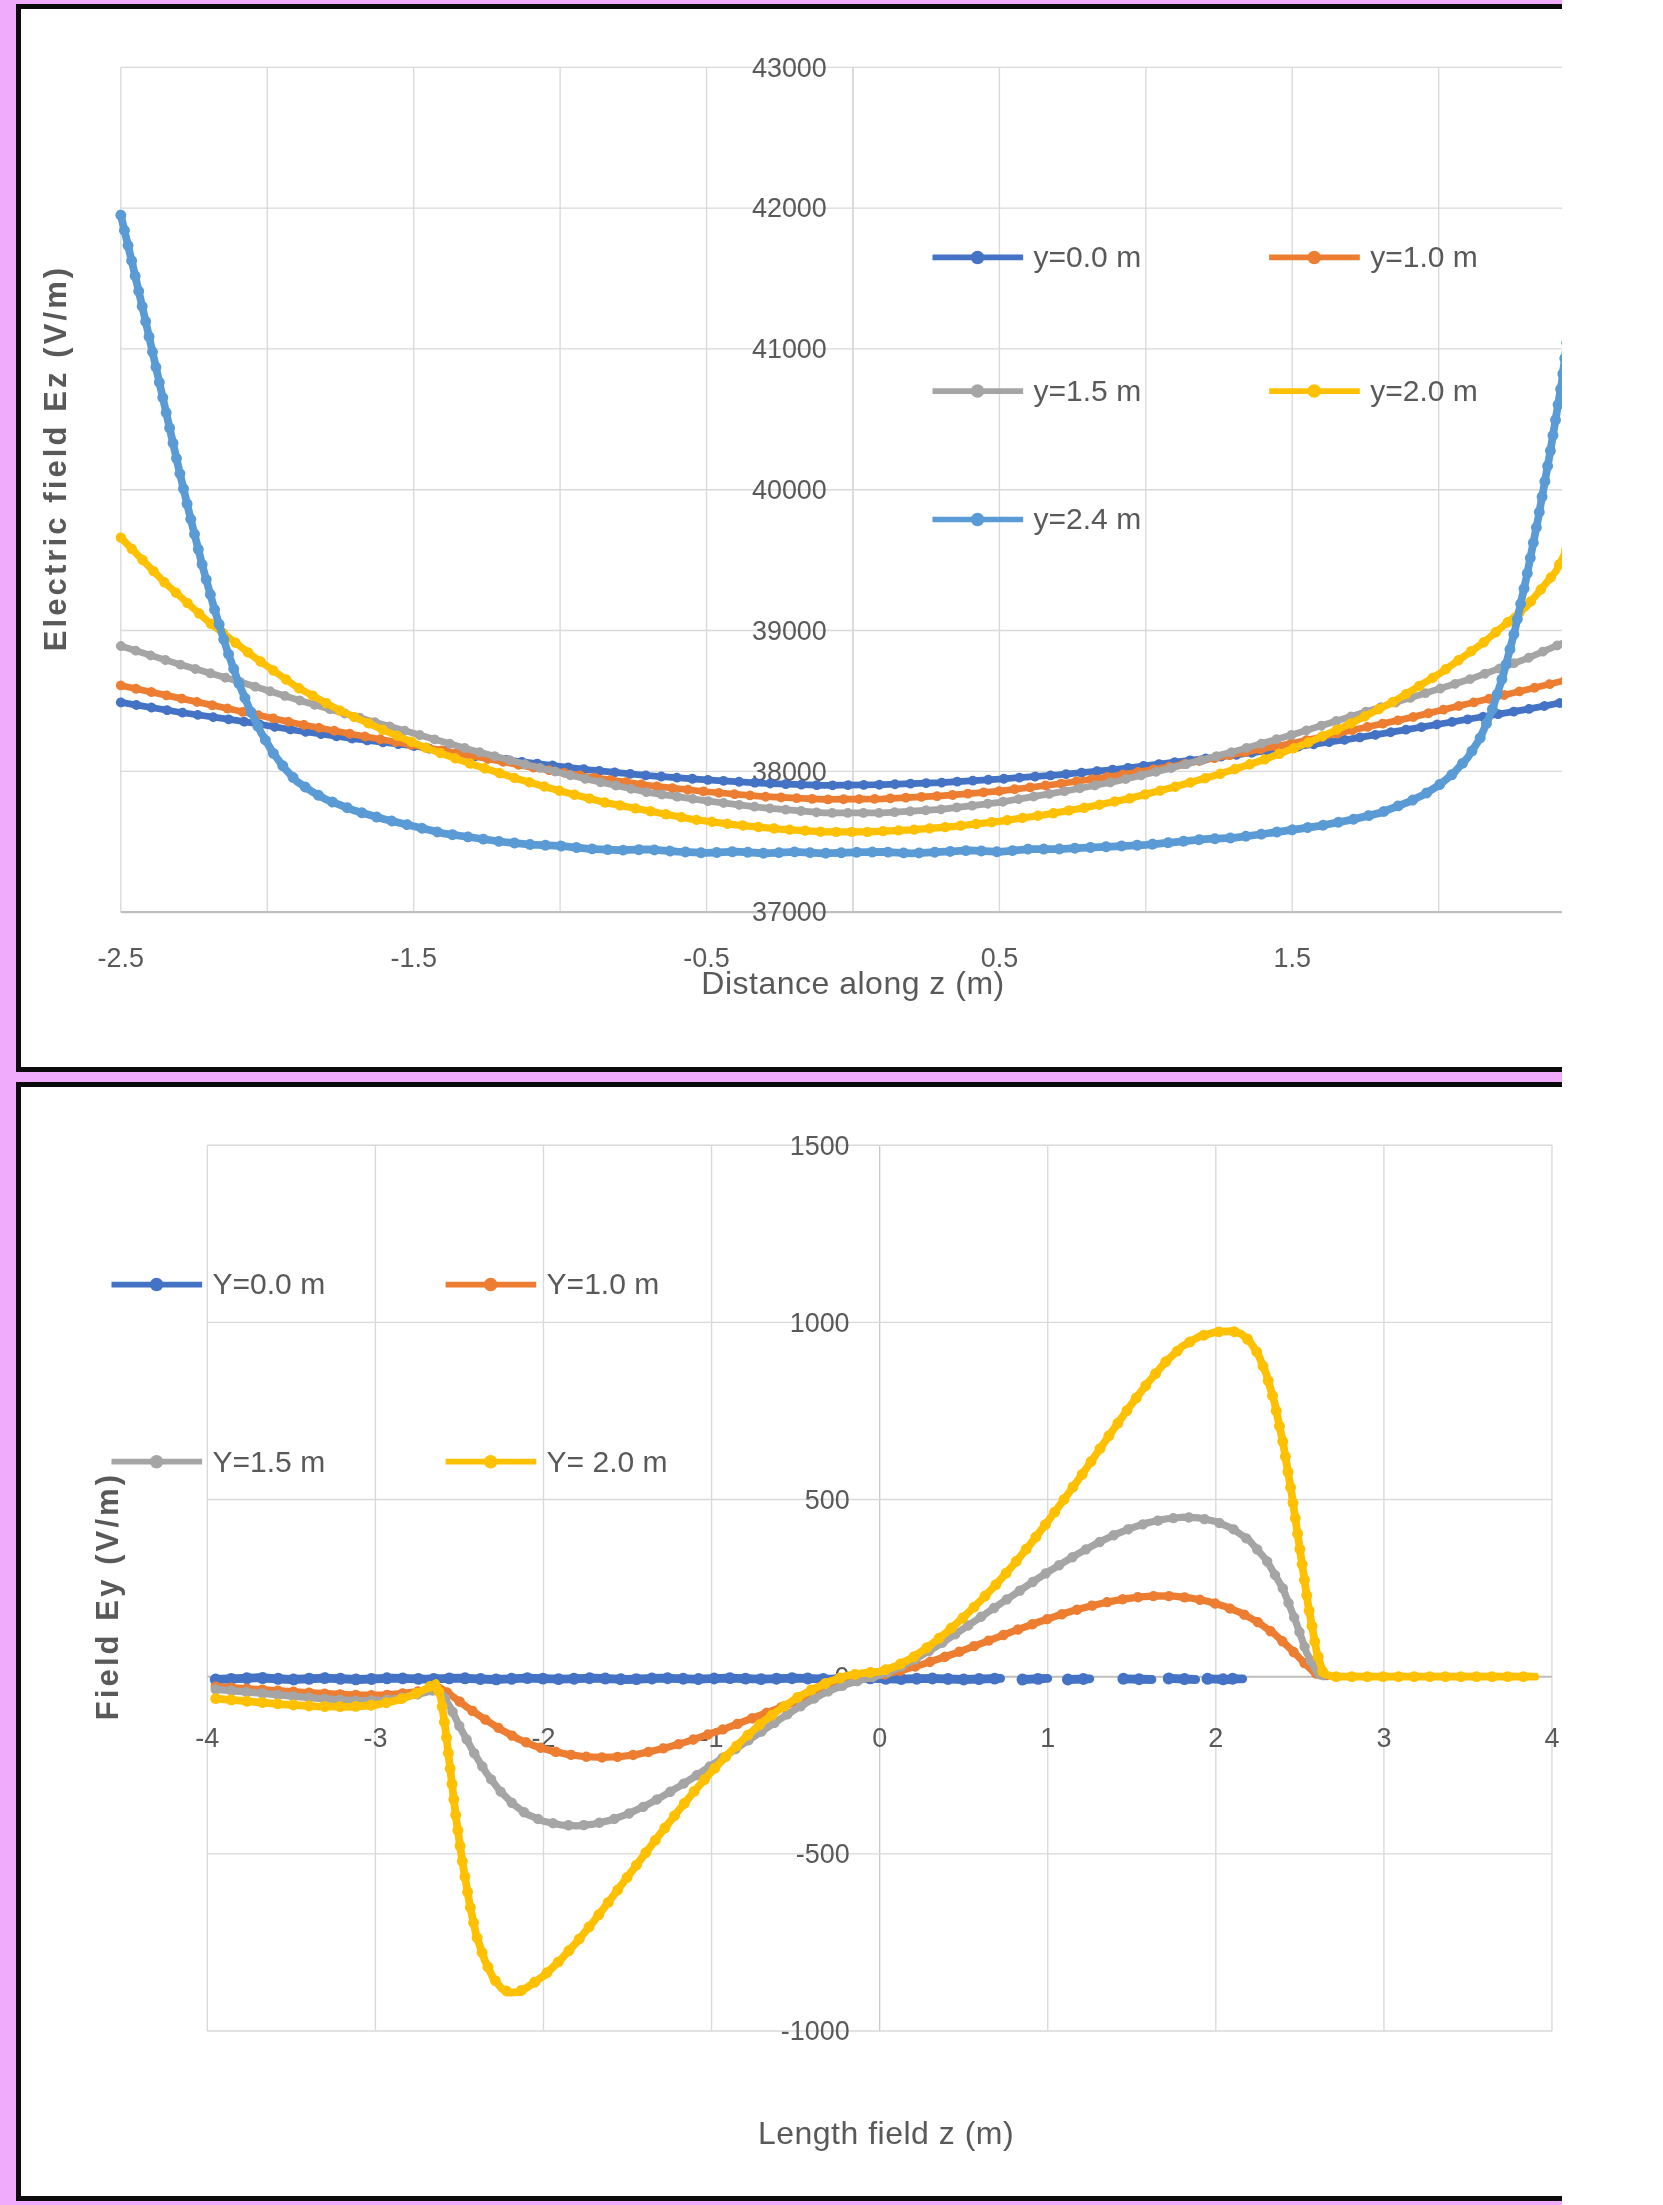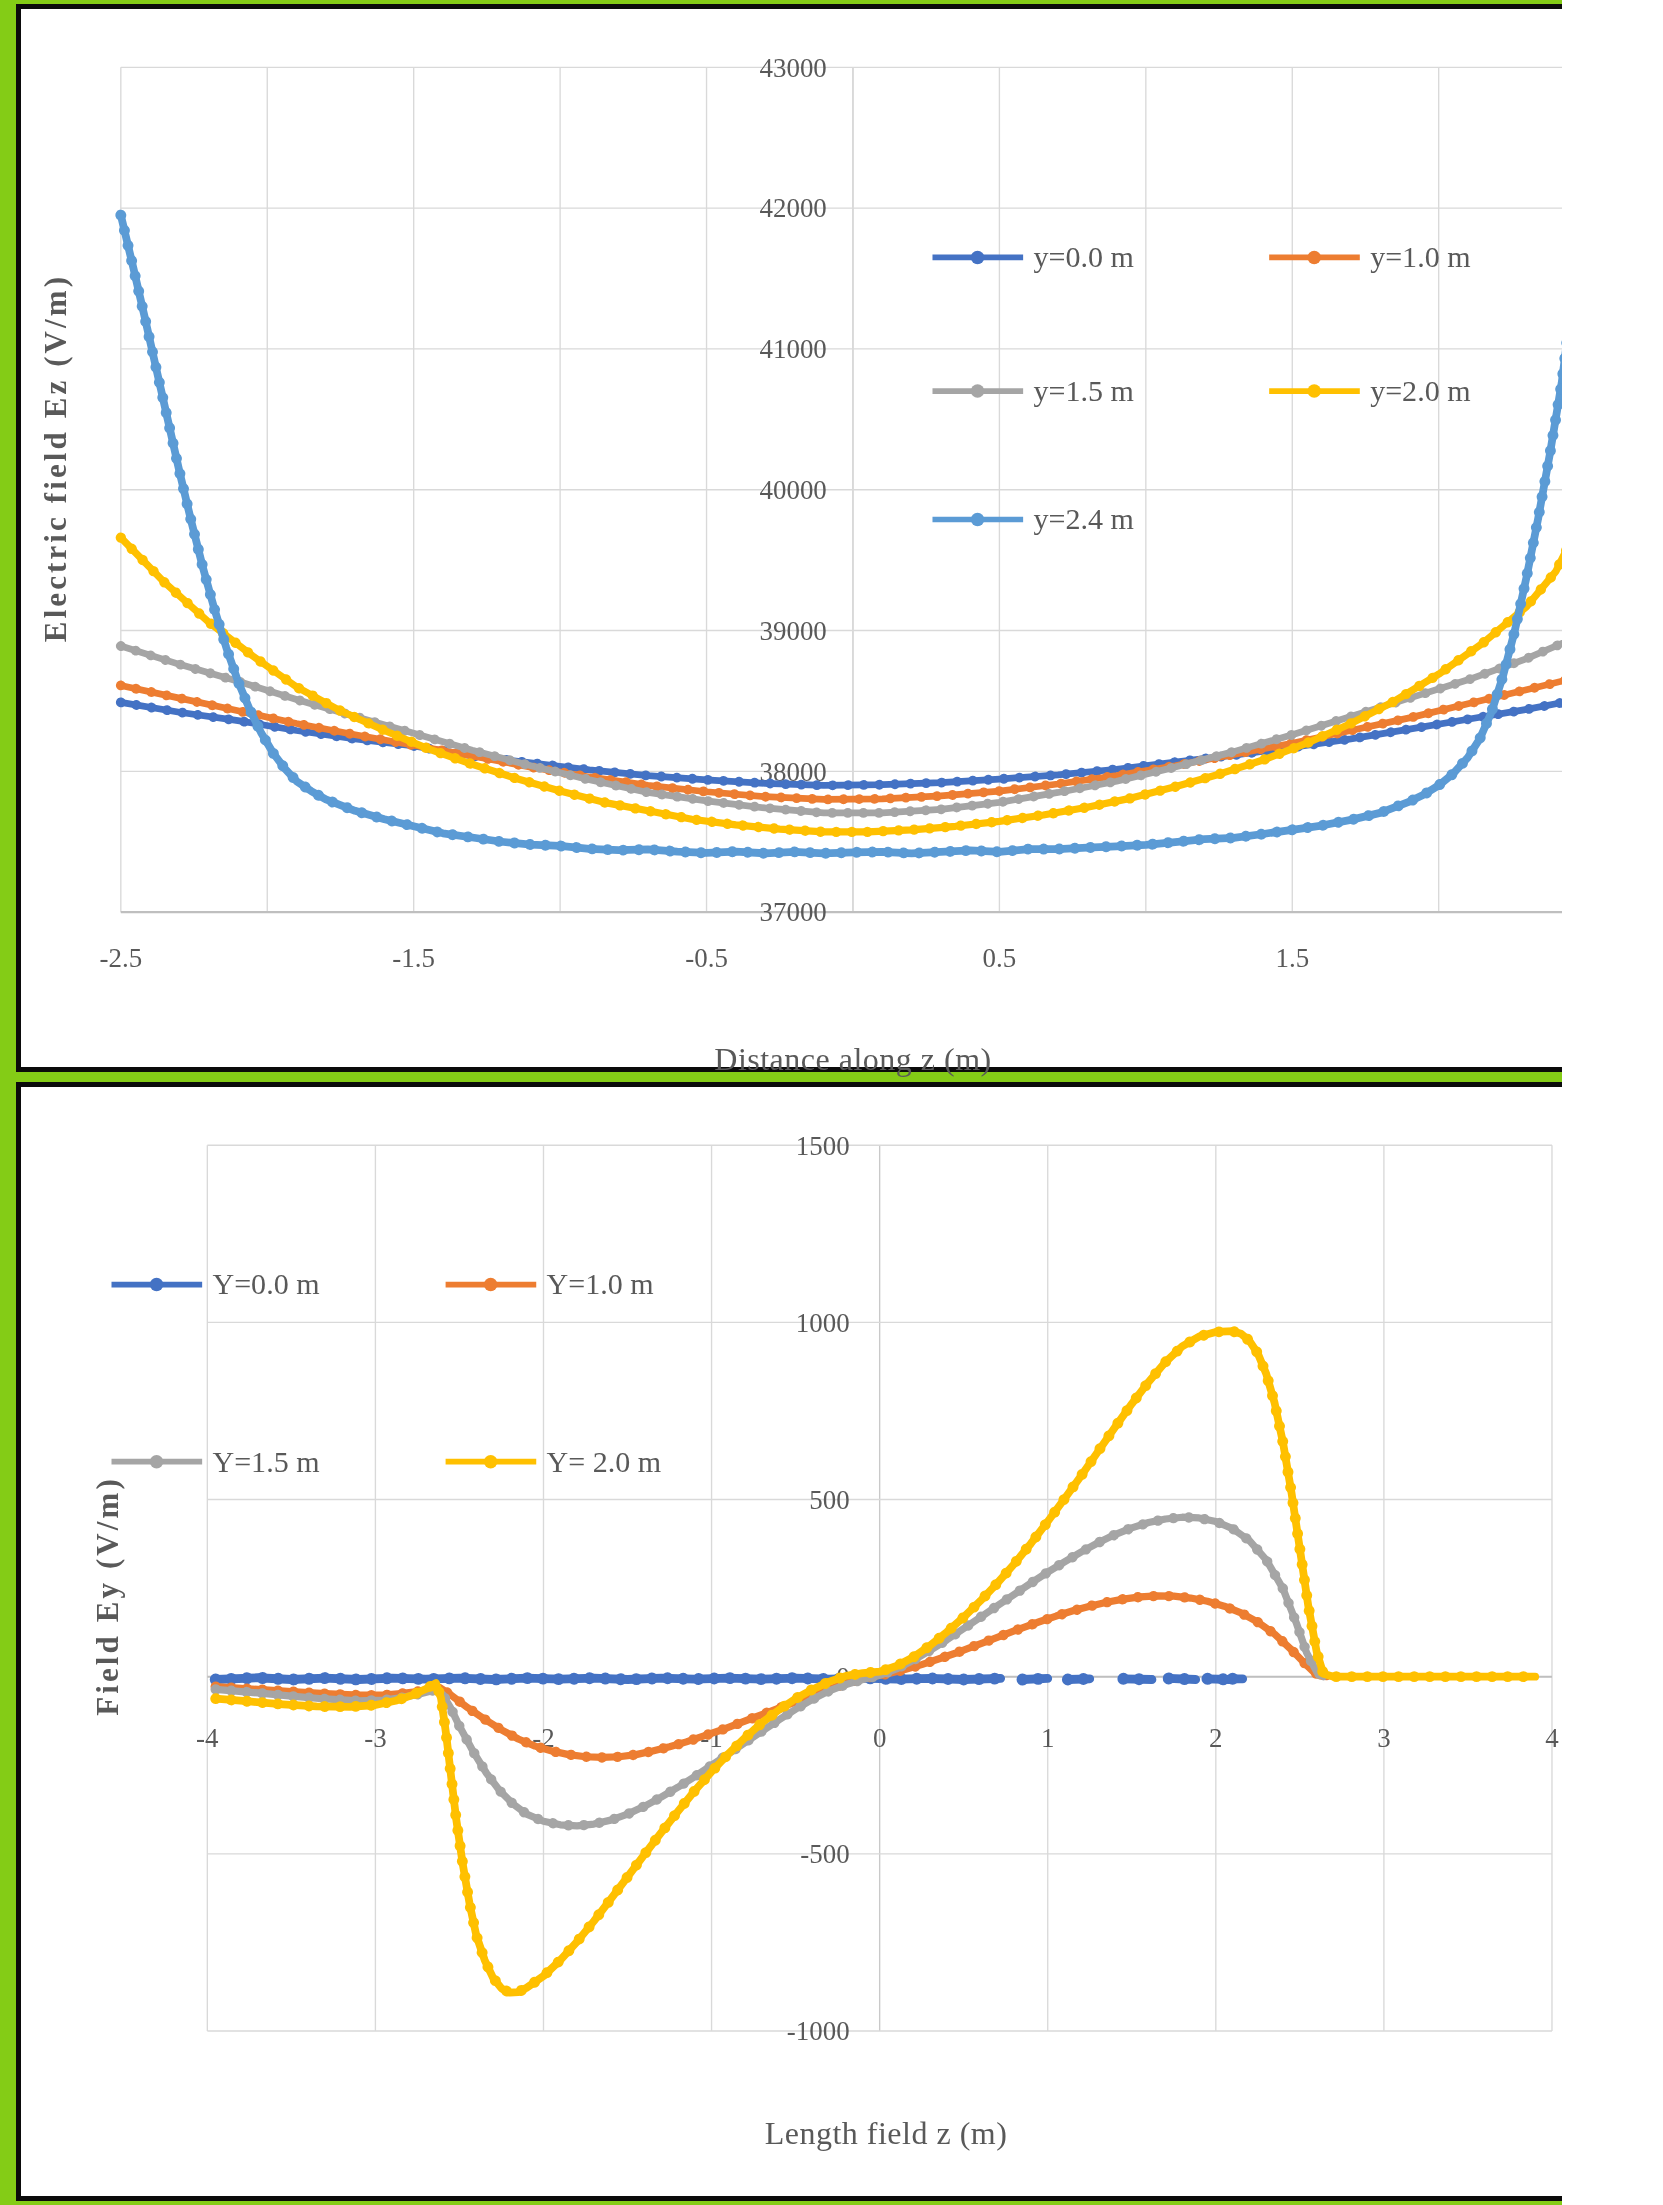--- a/index.html
+++ b/index.html
@@ -1,17 +1,17 @@
 <!DOCTYPE html>
 <html style="font-size:8.3px"><head>
 <meta charset="utf-8">
 <style>
   html,body{margin:0;padding:0;background:#fff;}
-  .page{position:relative;width:1562px;height:2205px;background:#84cc16;overflow:hidden;
-        font-family:Liberation Serif, serif;}
+  .page{position:relative;width:1562px;height:2205px;background:#f0abfc;overflow:hidden;
+        font-family:Liberation Sans, sans-serif;}
   .panel{position:absolute;background:#fff;border:5.2px solid #0b0b0b;box-sizing:border-box;}
   #panel-top{left:15.5px;top:4.1px;width:1632px;height:1068px;}
   #panel-bottom{left:15.5px;top:1082px;width:1632px;height:1119px;}
   svg.overlay{position:absolute;left:0;top:0;width:1664px;height:2205px;}
   .axis-title{position:absolute;color:#595959;white-space:nowrap;}
   .axis-title>span{display:inline-block;transform:translate(-50%,-50%);white-space:nowrap;}
   .x-title{font-size:32px;font-weight:400;letter-spacing:0.5px;}
   .y-title{font-size:31px;font-weight:700;letter-spacing:3.1px;}
   .y-title>span{transform:translate(-50%,-50%) rotate(-90deg);}
 </style>
@@ -193,21 +193,21 @@
             <circle cx="947" cy="2822" r="13" fill="#FFC000"></circle>
             <text x="1055" y="2841" fill="#595959" font-size="58">Y= 2.0 m</text>
           </g>
         </g>
       </g>
     </svg>
 
   <div class="axis-title y-title" style="left:56px;top:458px;">
     <span>Electric field Ez (V/m)</span>
   </div>
-  <div class="axis-title x-title" style="left:853px;top:1059px;">
+  <div class="axis-title x-title" style="left:853px;top:983px;">
     <span>Distance along z (m)</span>
   </div>
   <div class="axis-title y-title" style="left:108px;top:1596px;">
     <span>Field Ey (V/m)</span>
   </div>
   <div class="axis-title x-title" style="left:886px;top:2133px;">
     <span>Length field z (m)</span>
   </div>
 </div>
 

